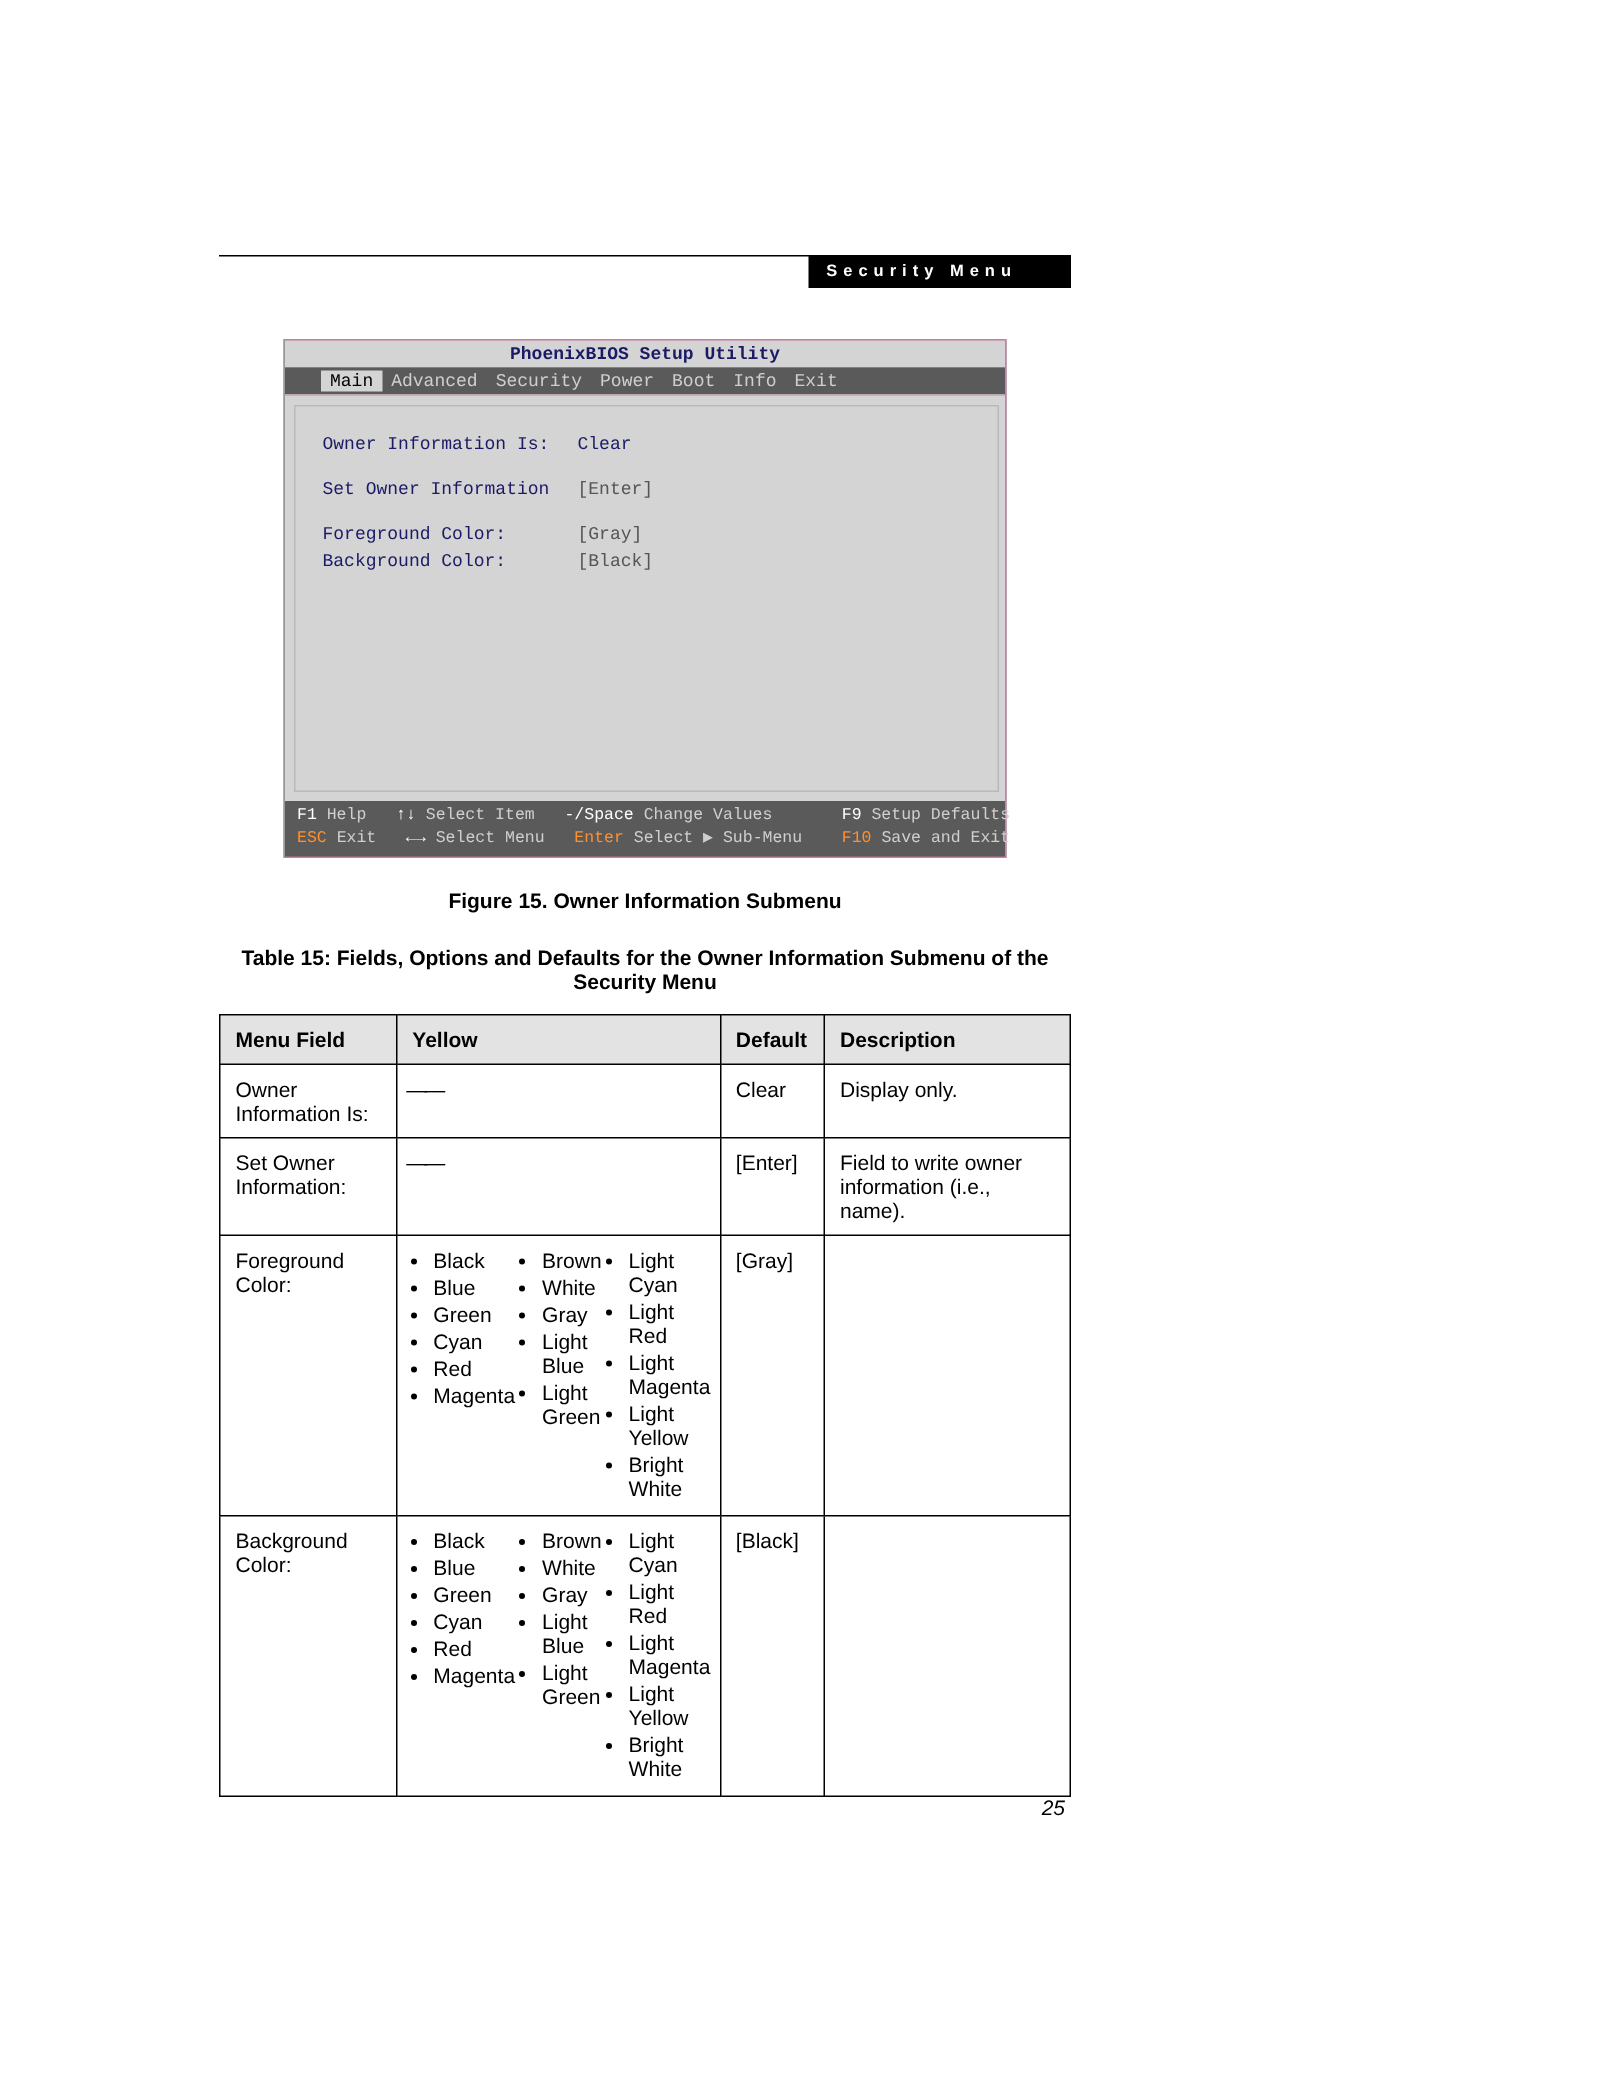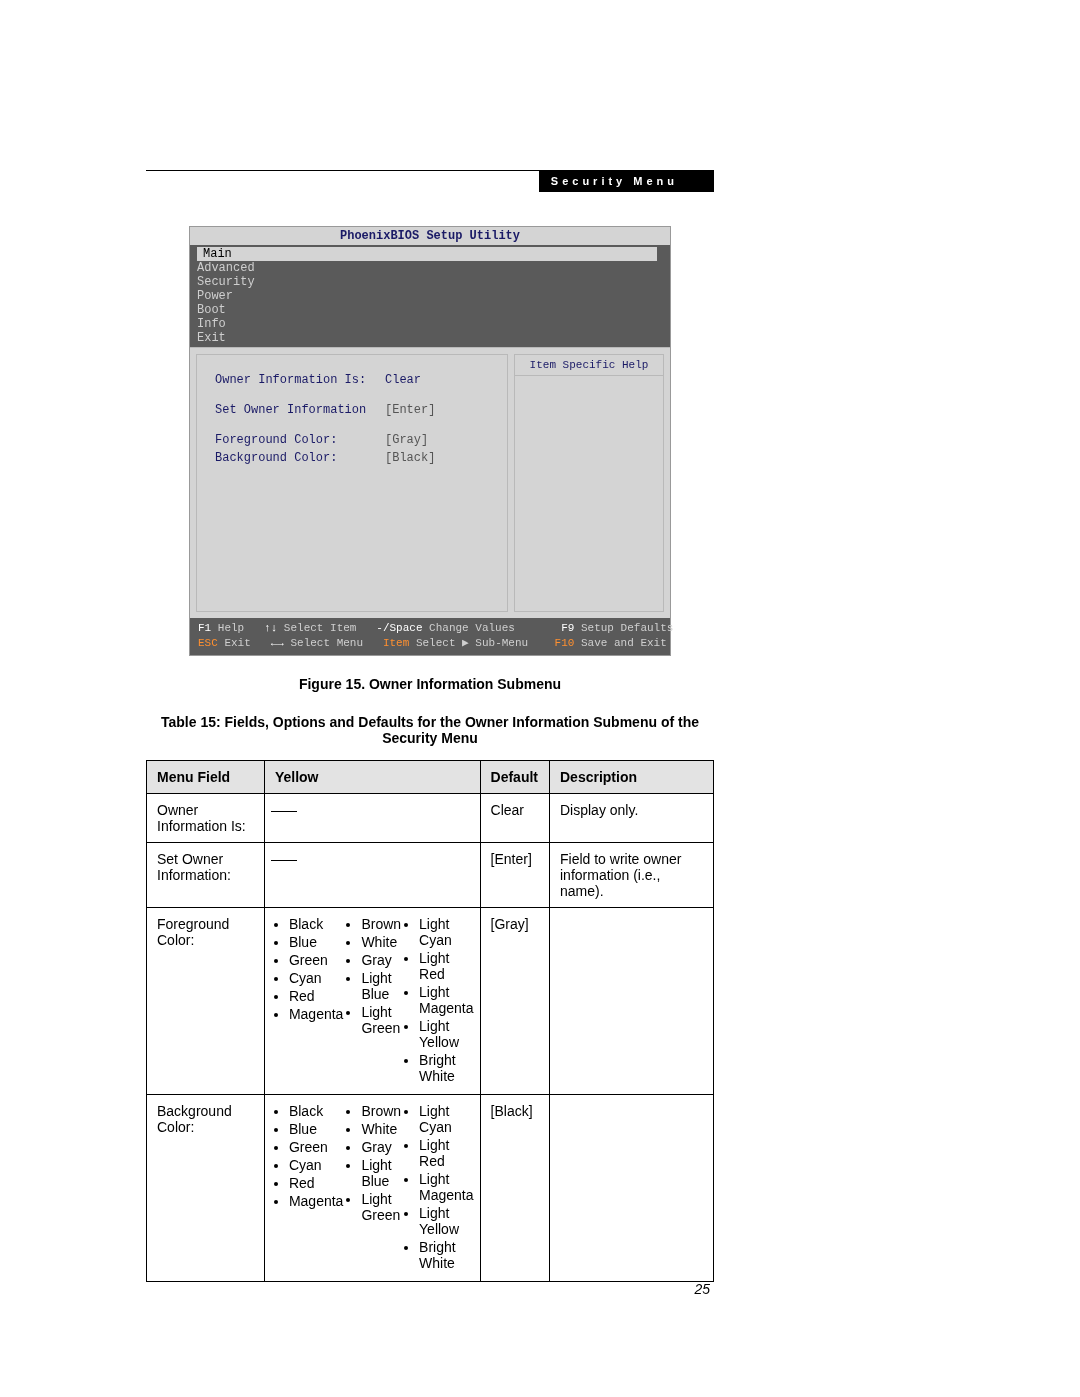--- a/index.html
+++ b/index.html
@@ -65,23 +65,22 @@
   .bios-title {
     background: #d4d4d4;
     text-align: center;
     color: #1a1a66;
     font-weight: bold;
     padding: 2px 0;
   }
   .bios-menubar {
     background: #5a5a5a;
     color: #cfcfcf;
-    padding: 2px 7px;
+    padding: 2px 24px;
     display: flex;
-    flex-direction: column;
   }
   .bios-menubar span {
     padding: 0 12px 0 0;
   }
   .bios-menubar .mi-main { background:#d4d4d4; color:#000; padding:0 6px; margin-right:6px;}
   .bios-body {
     display: flex;
     background: #d4d4d4;
     border-top: 1px solid #b9b9b9;
     height: 270px;
@@ -220,23 +219,20 @@
           <div style="height:12px"></div>
           <div class="bios-field">
             <span class="lbl">Foreground Color:</span>
             <span class="val">[Gray]</span>
           </div>
           <div class="bios-field">
             <span class="lbl">Background Color:</span>
             <span class="val">[Black]</span>
           </div>
         </div>
-        <div class="bios-right">
-          <div class="help-title">Item Specific Help</div>
-        </div>
       </div>
       <div class="bios-footer">
         <div class="row">
           <span class="cell k">F1</span>
             <span class="cell"> </span>
           <span class="cell">Help</span>
             <span class="cell">   </span>
           <span class="cell k">↑↓</span>
             <span class="cell"> </span>
           <span class="cell">Select Item</span>
@@ -251,21 +247,21 @@
         </div>
         <div class="row">
           <span class="cell orange">ESC</span>
             <span class="cell"> </span>
           <span class="cell">Exit</span>
             <span class="cell">   </span>
           <span class="cell k">←→</span>
             <span class="cell"> </span>
           <span class="cell">Select Menu</span>
             <span class="cell">   </span>
-          <span class="cell orange">Item</span>
+          <span class="cell orange">Enter</span>
             <span class="cell"> </span>
           <span class="cell">Select ▶ Sub-Menu</span>
             <span class="cell">    </span>
           <span class="cell orange">F10</span>
             <span class="cell"> </span>
           <span class="cell">Save and Exit</span>
         </div>
       </div>
     </div>
   </div>

